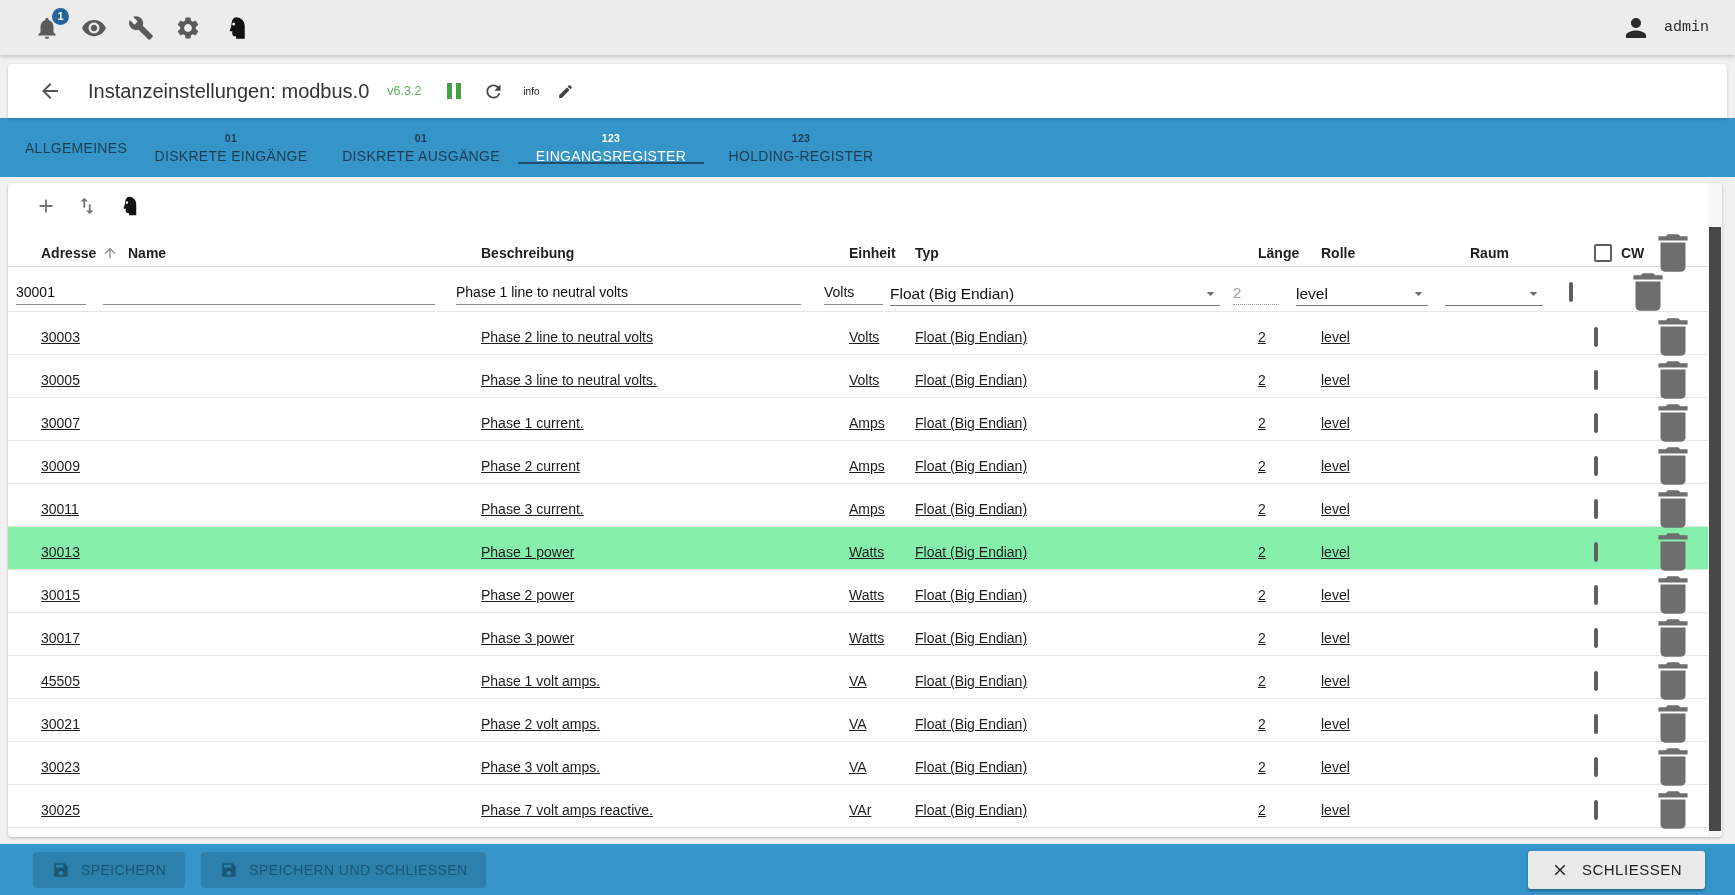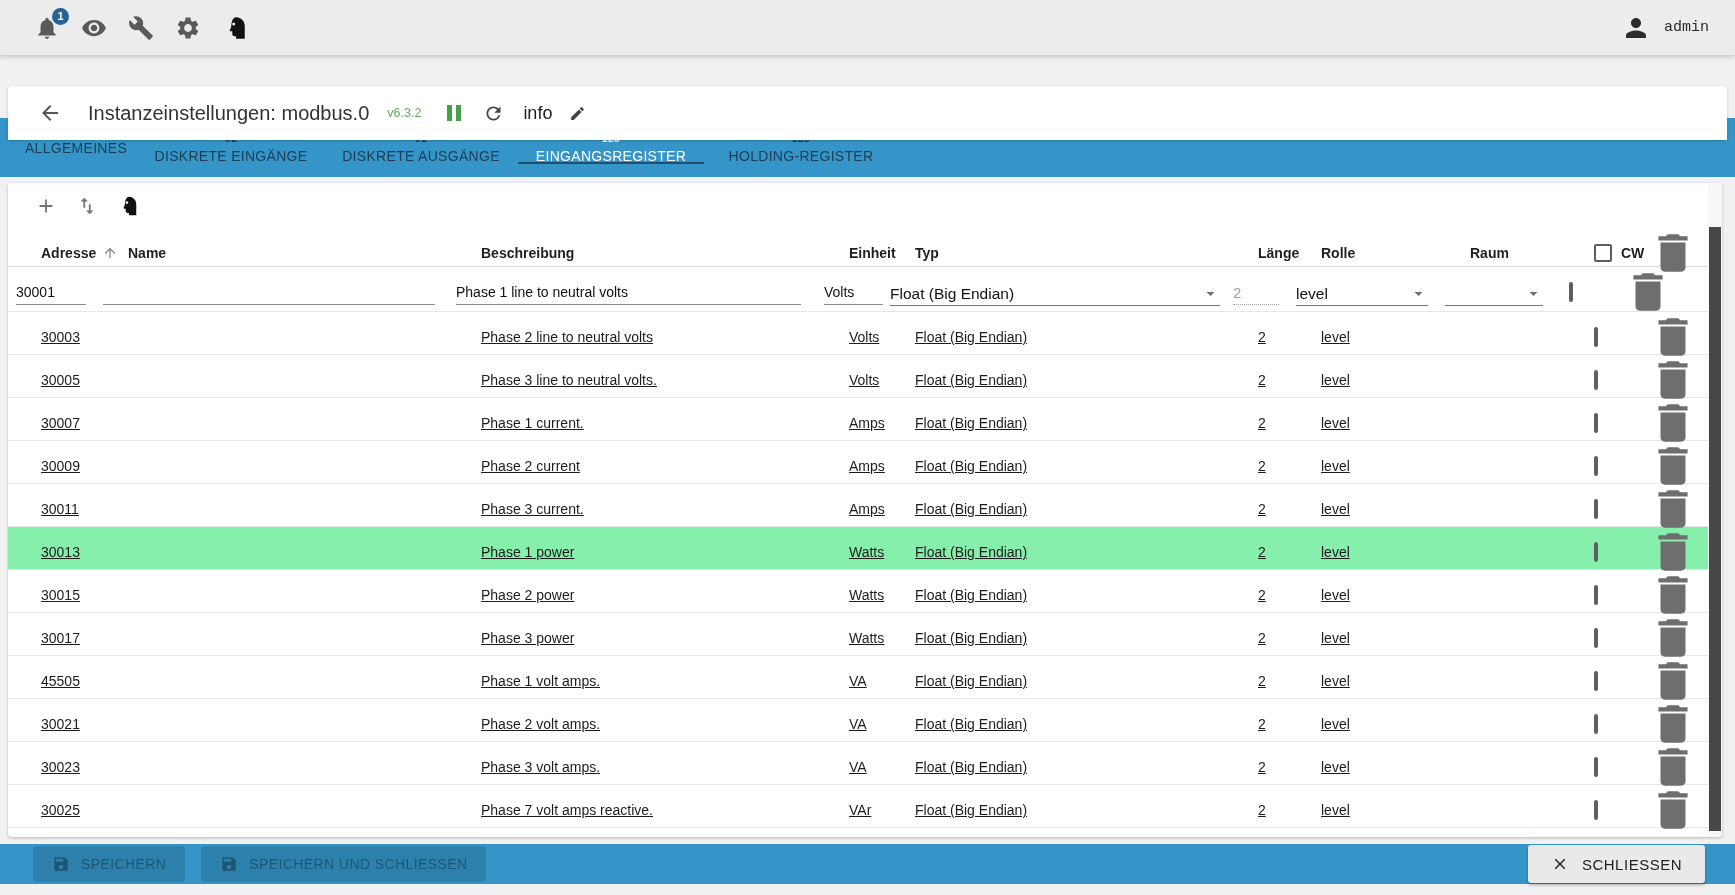--- a/index.html
+++ b/index.html
@@ -18,30 +18,30 @@
     background:#25639a; color:#fff; font-size:11px; font-weight:bold;
     display:flex; align-items:center; justify-content:center; }
   .flex-spacer { flex:1; }
   .user-area { display:flex; align-items:center; gap:13px; color:#2b2b2b; font-size:15px;font-family:Liberation Mono, monospace; }
   .user-area .avatar { width:30px; height:30px; color:#2b2b2b; }
   .user-area .avatar svg { width:100%; height:100%; fill:currentColor; }
 
   
   .dialog-header { position:absolute; left:8px; right:8px; top:64px; height:54px; background:#fff;
     border-radius:4px 4px 0 0; box-shadow:0 1px 3px rgba(0,0,0,.2); display:flex;
-    align-items:center; padding-left:30px; z-index:2;margin-top:22px; }
+    align-items:center; padding-left:30px; z-index:2; }
   .back-arrow { width:24px; height:24px; color:#555; margin-right:26px; cursor:pointer; }
   .back-arrow svg { width:100%; height:100%; fill:currentColor; }
   .dlg-title { font-size:20px; color:#333; }
   .dlg-version { margin-left:18px; color:#5faa5f; font-size:12.5px; }
   .pause-icon { margin-left:26px; display:flex; gap:4px; cursor:pointer; }
   .pause-icon i { display:block; width:5px; height:16px; background:#43a047; }
   .refresh-icon { width:21px; height:21px; color:#444; margin-left:22px; cursor:pointer; }
   .refresh-icon svg { width:100%; height:100%; fill:currentColor; }
-  .info-label { margin-left:19px; font-size:18px; color:#222; cursor:pointer; }
+  .info-label { margin-left:19px; font-size:10px; color:#222; cursor:pointer; }
   .edit-icon { width:17px; height:17px; color:#444; margin-left:17px; cursor:pointer; }
   .edit-icon svg { width:100%; height:100%; fill:currentColor; }
 
   
   .tabbar { position:absolute; left:0; right:0; top:118px; height:59px; background:#3595c8;
     display:flex; padding-left:16px; z-index:1;align-items:center; }
   .tab { width:190px; display:flex; flex-direction:column; align-items:center; justify-content:center;
     color:#1d3d52; font-size:14px; font-weight:500; letter-spacing:.3px; position:relative;
     cursor:pointer; text-align:center; }
   .tab.first { width:120px; }
@@ -93,21 +93,21 @@
   .trow { height:43px; border-bottom:1px solid #e6e6e6; font-size:14px; color:#1c1c1c; cursor:pointer;text-decoration:underline; }
   .trow.highlight { background:#86efac; }
 
   
   .scrollbar { position:absolute; right:0; top:0; bottom:0; width:14px; background:#f7f7f7;
     border-radius:0 4px 4px 0; }
   .scroll-thumb { position:absolute; left:1px; right:1px; top:44px; bottom:6px; background:#474747;
     cursor:grab; }
 
   
-  .footer { position:absolute; left:0; right:0; top:844px; height:40px; background:#3595c8;
+  .footer { position:absolute; left:0; right:0; top:844px; height:51px; background:#3595c8;
     display:flex; align-items:center; padding:0 30px 0 33px; }
   .btn-disabled { height:36px; border-radius:4px; background:rgba(0,0,0,.14); color:rgba(8,36,52,.45);
     display:flex; align-items:center; gap:11px; padding:0 19px; font-size:14px; font-weight:500;
     letter-spacing:.4px; cursor:default; }
   .btn-disabled + .btn-disabled { margin-left:16px; }
   .btn-disabled .bicon { width:18px; height:18px; }
   .btn-disabled .bicon svg { width:100%; height:100%; fill:currentColor; }
   .btn-close { height:38px; background:#e9e9e9; border-radius:3px; box-shadow:0 2px 3px rgba(0,0,0,.3);
     color:#222; display:flex; align-items:center; gap:13px; padding:0 23px; font-size:15px;
     letter-spacing:.5px; cursor:pointer; }

